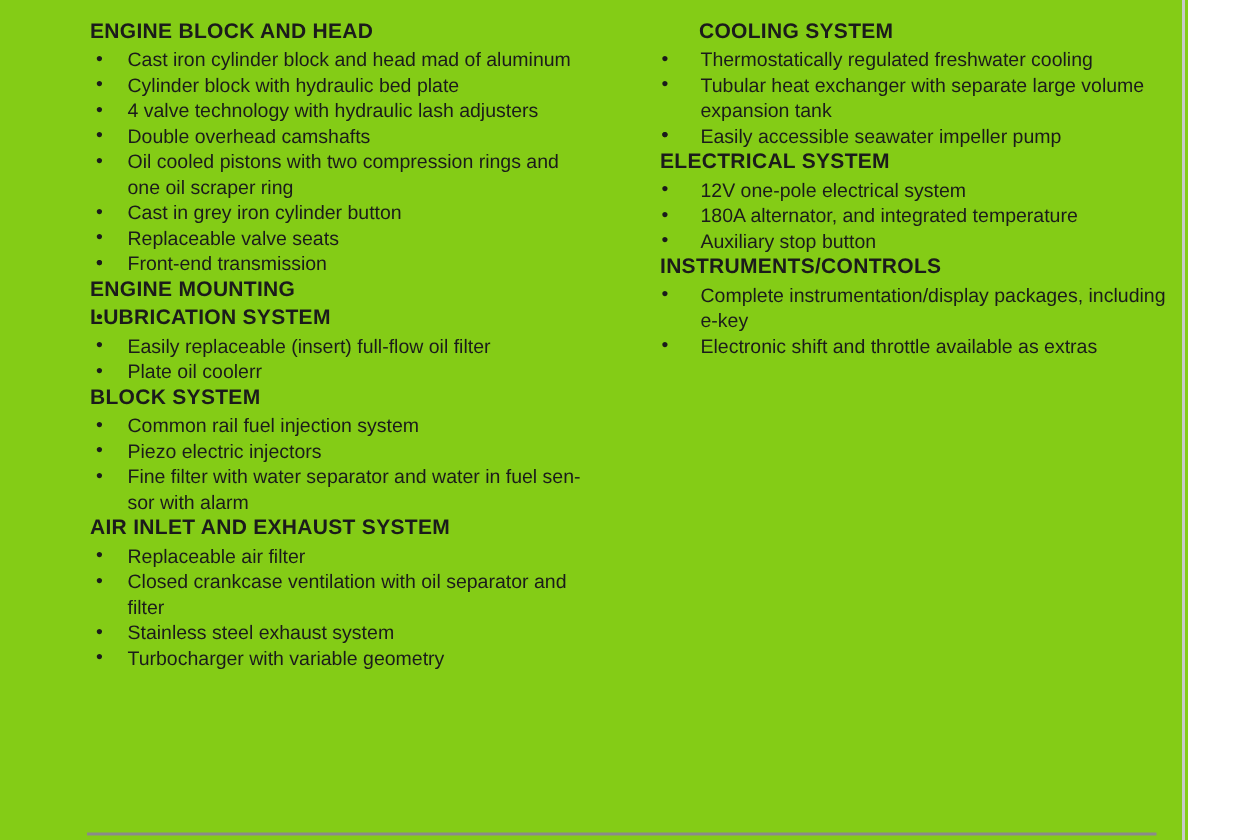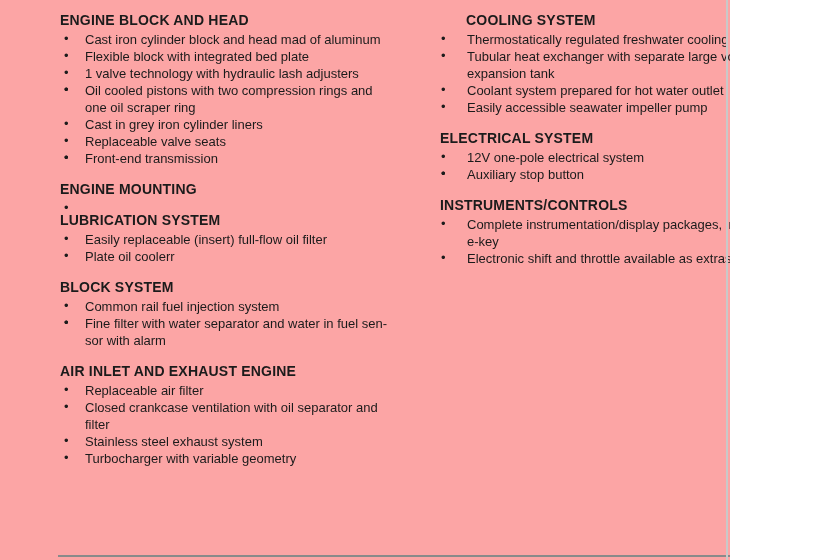--- a/index.html
+++ b/index.html
@@ -1,29 +1,29 @@
 <!DOCTYPE html>
 <html><head>
 <meta charset="utf-8">
 <style>
   html, body { margin: 0; padding: 0; background: #ffffff; }
   .page {
     position: relative;
-    width: 730px;
+    width: 792px;
     height: 560px;
-    background: #fca5a5;
+    background: #84cc16;
     font-family: "Liberation Sans", sans-serif;
     color: #1b1b1b;
     overflow: hidden;
   }
   .col { position: absolute; top: 12px; }
   .col-left  { left: 60px;  width: 338px; }
   .col-right { left: 440px; width: 352px; }
 
-  .section + .section { margin-top: 14px; }
+  .section + .section { }
 
   .section h2 {
     font-size: 14px;
     font-weight: bold;
     line-height: 17px;
     margin: 0 0 2px 0;
     letter-spacing: 0.2px;
     white-space: nowrap;
   }
   .section h2.indented { margin-left: 26px; }
@@ -64,26 +64,26 @@
 </style>
 </head>
 <body>
 
 <div class="page">
   <div class="col col-left">
       <section class="section">
         <h2>ENGINE BLOCK AND HEAD</h2>
         <ul class="bullets">
           <li><span class="dot">•</span><span class="txt">Cast iron cylinder block and head mad of aluminum</span></li>
-          <li><span class="dot">•</span><span class="txt">Flexible block with integrated bed plate</span></li>
-          <li><span class="dot">•</span><span class="txt">1 valve technology with hydraulic lash adjusters</span></li>
-          <li><span class="dot">•</span></li>
+          <li><span class="dot">•</span><span class="txt">Cylinder block with hydraulic bed plate</span></li>
+          <li><span class="dot">•</span><span class="txt">4 valve technology with hydraulic lash adjusters</span></li>
+          <li><span class="dot">•</span><span class="txt">Double overhead camshafts</span></li>
           <li><span class="dot">•</span><span class="txt">Oil cooled pistons with two compression rings and
 one oil scraper ring</span></li>
-          <li><span class="dot">•</span><span class="txt">Cast in grey iron cylinder liners</span></li>
+          <li><span class="dot">•</span><span class="txt">Cast in grey iron cylinder button</span></li>
           <li><span class="dot">•</span><span class="txt">Replaceable valve seats</span></li>
           <li><span class="dot">•</span></li>
           <li><span class="dot">•</span><span class="txt">Front-end transmission</span></li>
         </ul>
       </section>
       <section class="section">
         <h2>ENGINE MOUNTING</h2>
         <ul class="bullets">
           <li><span class="dot">•</span></li>
         </ul>
@@ -92,52 +92,52 @@
         <h2>LUBRICATION SYSTEM</h2>
         <ul class="bullets">
           <li><span class="dot">•</span><span class="txt">Easily replaceable (insert) full-flow oil filter</span></li>
           <li><span class="dot">•</span><span class="txt">Plate oil coolerr</span></li>
         </ul>
       </section>
       <section class="section">
         <h2>BLOCK SYSTEM</h2>
         <ul class="bullets">
           <li><span class="dot">•</span><span class="txt">Common rail fuel injection system</span></li>
-          <li><span class="dot">•</span></li>
+          <li><span class="dot">•</span><span class="txt">Piezo electric injectors</span></li>
           <li><span class="dot">•</span><span class="txt">Fine filter with water separator and water in fuel sen-
 sor with alarm</span></li>
         </ul>
       </section>
       <section class="section">
-        <h2>AIR INLET AND EXHAUST ENGINE</h2>
+        <h2>AIR INLET AND EXHAUST SYSTEM</h2>
         <ul class="bullets">
           <li><span class="dot">•</span><span class="txt">Replaceable air filter</span></li>
           <li><span class="dot">•</span><span class="txt">Closed crankcase ventilation with oil separator and
 filter</span></li>
           <li><span class="dot">•</span><span class="txt">Stainless steel exhaust system</span></li>
           <li><span class="dot">•</span><span class="txt">Turbocharger with variable geometry</span></li>
         </ul>
       </section>
     </div>
   <div class="col col-right">
       <section class="section">
         <h2 class="indented">COOLING SYSTEM</h2>
         <ul class="bullets">
           <li><span class="dot">•</span><span class="txt">Thermostatically regulated freshwater cooling</span></li>
           <li><span class="dot">•</span><span class="txt">Tubular heat exchanger with separate large volume
 expansion tank</span></li>
-          <li><span class="dot">•</span><span class="txt">Coolant system prepared for hot water outlet</span></li>
+          <li><span class="dot">•</span></li>
           <li><span class="dot">•</span><span class="txt">Easily accessible seawater impeller pump</span></li>
         </ul>
       </section>
       <section class="section">
         <h2>ELECTRICAL SYSTEM</h2>
         <ul class="bullets">
           <li><span class="dot">•</span><span class="txt">12V one-pole electrical system</span></li>
-          <li><span class="dot">•</span></li>
+          <li><span class="dot">•</span><span class="txt">180A alternator, and integrated temperature</span></li>
           <li><span class="dot">•</span><span class="txt">Auxiliary stop button</span></li>
         </ul>
       </section>
       <section class="section">
         <h2>INSTRUMENTS/CONTROLS</h2>
         <ul class="bullets">
           <li><span class="dot">•</span><span class="txt">Complete instrumentation/display packages, including
 e-key</span></li>
           <li><span class="dot">•</span><span class="txt">Electronic shift and throttle available as extras</span></li>
         </ul>

